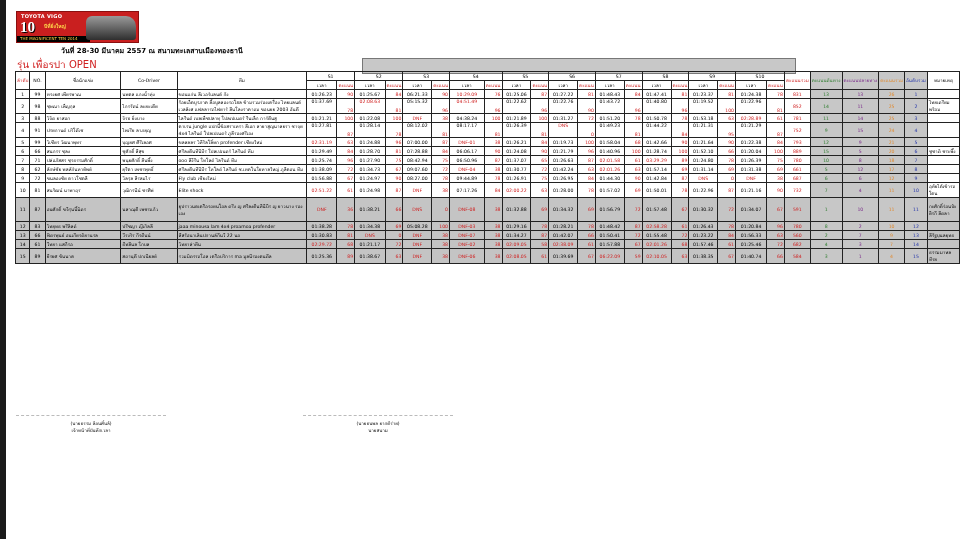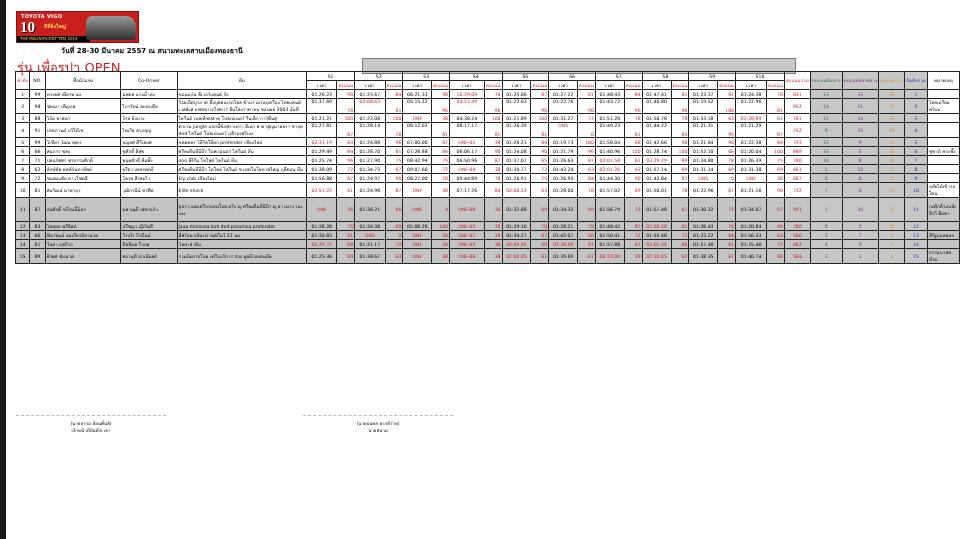--- a/index.html
+++ b/index.html
@@ -5,21 +5,21 @@
   html,body{margin:0;padding:0;background:#fff;}
   body{width:960px;height:539px;position:relative;overflow:hidden;font-family:"DejaVu Sans",sans-serif;color:#000;}
   .leftbar{position:absolute;left:0;top:0;width:6px;height:539px;background:#1a1a1a;}
   .logo{position:absolute;left:16px;top:11px;width:121px;height:30px;background:#c91f1f;border:1px solid #8a0f0f;overflow:hidden;}
   .logo .brand{position:absolute;left:4px;top:1px;font-size:5px;color:#fff;font-weight:bold;letter-spacing:.3px;}
   .logo .ten{position:absolute;left:3px;top:8px;font-size:15px;line-height:15px;color:#fff;font-weight:bold;font-family:"Liberation Serif",serif;text-shadow:1px 1px 0 #000;}
   .logo .yr{position:absolute;left:27px;top:10px;font-size:5px;color:#ffd84a;font-weight:bold;}
   .logo .strip{position:absolute;left:0;bottom:0;width:70px;height:6px;background:#000;color:#ffd84a;font-size:4px;line-height:6px;padding-left:3px;}
   .logo .car{position:absolute;right:2px;top:4px;width:50px;height:24px;background:linear-gradient(180deg,#9a9a9a,#5a5a5a 60%,#2f2f2f);border-radius:6px 10px 3px 3px;}
   .title1{position:absolute;left:17px;top:45px;font-size:7px;font-weight:bold;margin-left:44px;}
-  .title2{position:absolute;left:17px;top:57px;font-size:13px;color:#d02020;}
+  .title2{position:absolute;left:17px;top:57px;font-size:10px;color:#d02020;}
   .topband{position:absolute;left:362px;top:58px;width:432px;height:14px;background:#c8c8c8;border:1px solid #777;}
   table.res{position:absolute;left:15px;top:71px;border-collapse:collapse;font-size:4.6px;table-layout:fixed;}
   table.res td{border:1px solid #222;padding:0 1px;height:8px;vertical-align:middle;white-space:nowrap;overflow:hidden;}
   table.res tr.hd td{text-align:center;height:8px;}
   .red{color:#d02020;}
   .c{text-align:center;}
   .r{text-align:right;}
   .g1{background:#c7c7c7;color:#2e7d2e;text-align:center;}
   .g2{background:#c7c7c7;color:#7a2a8a;text-align:center;}
   .g3{background:#c7c7c7;color:#e08a30;text-align:center;}

